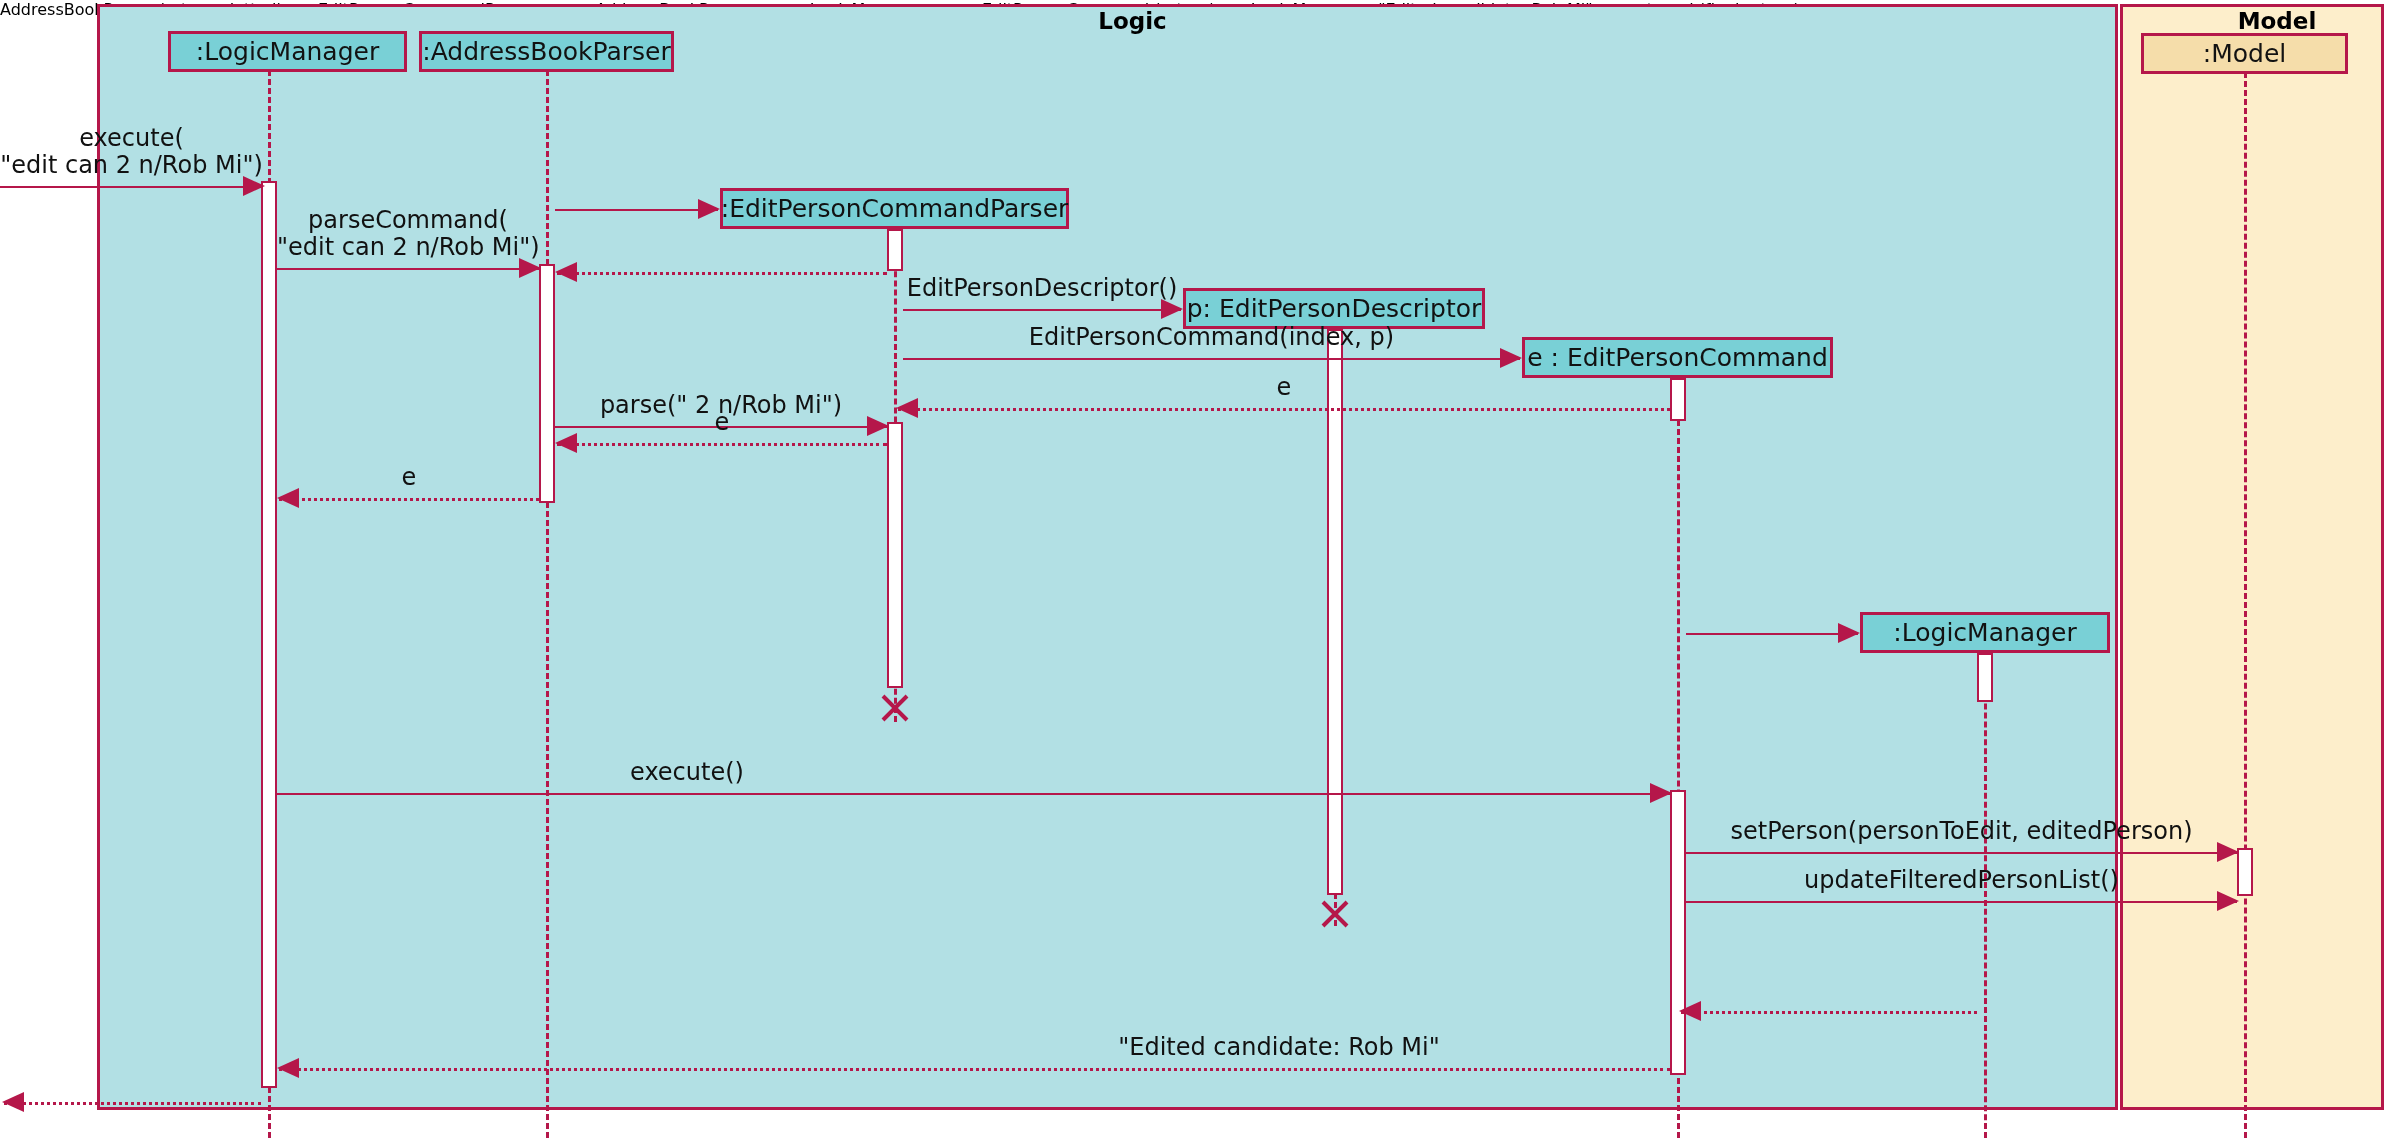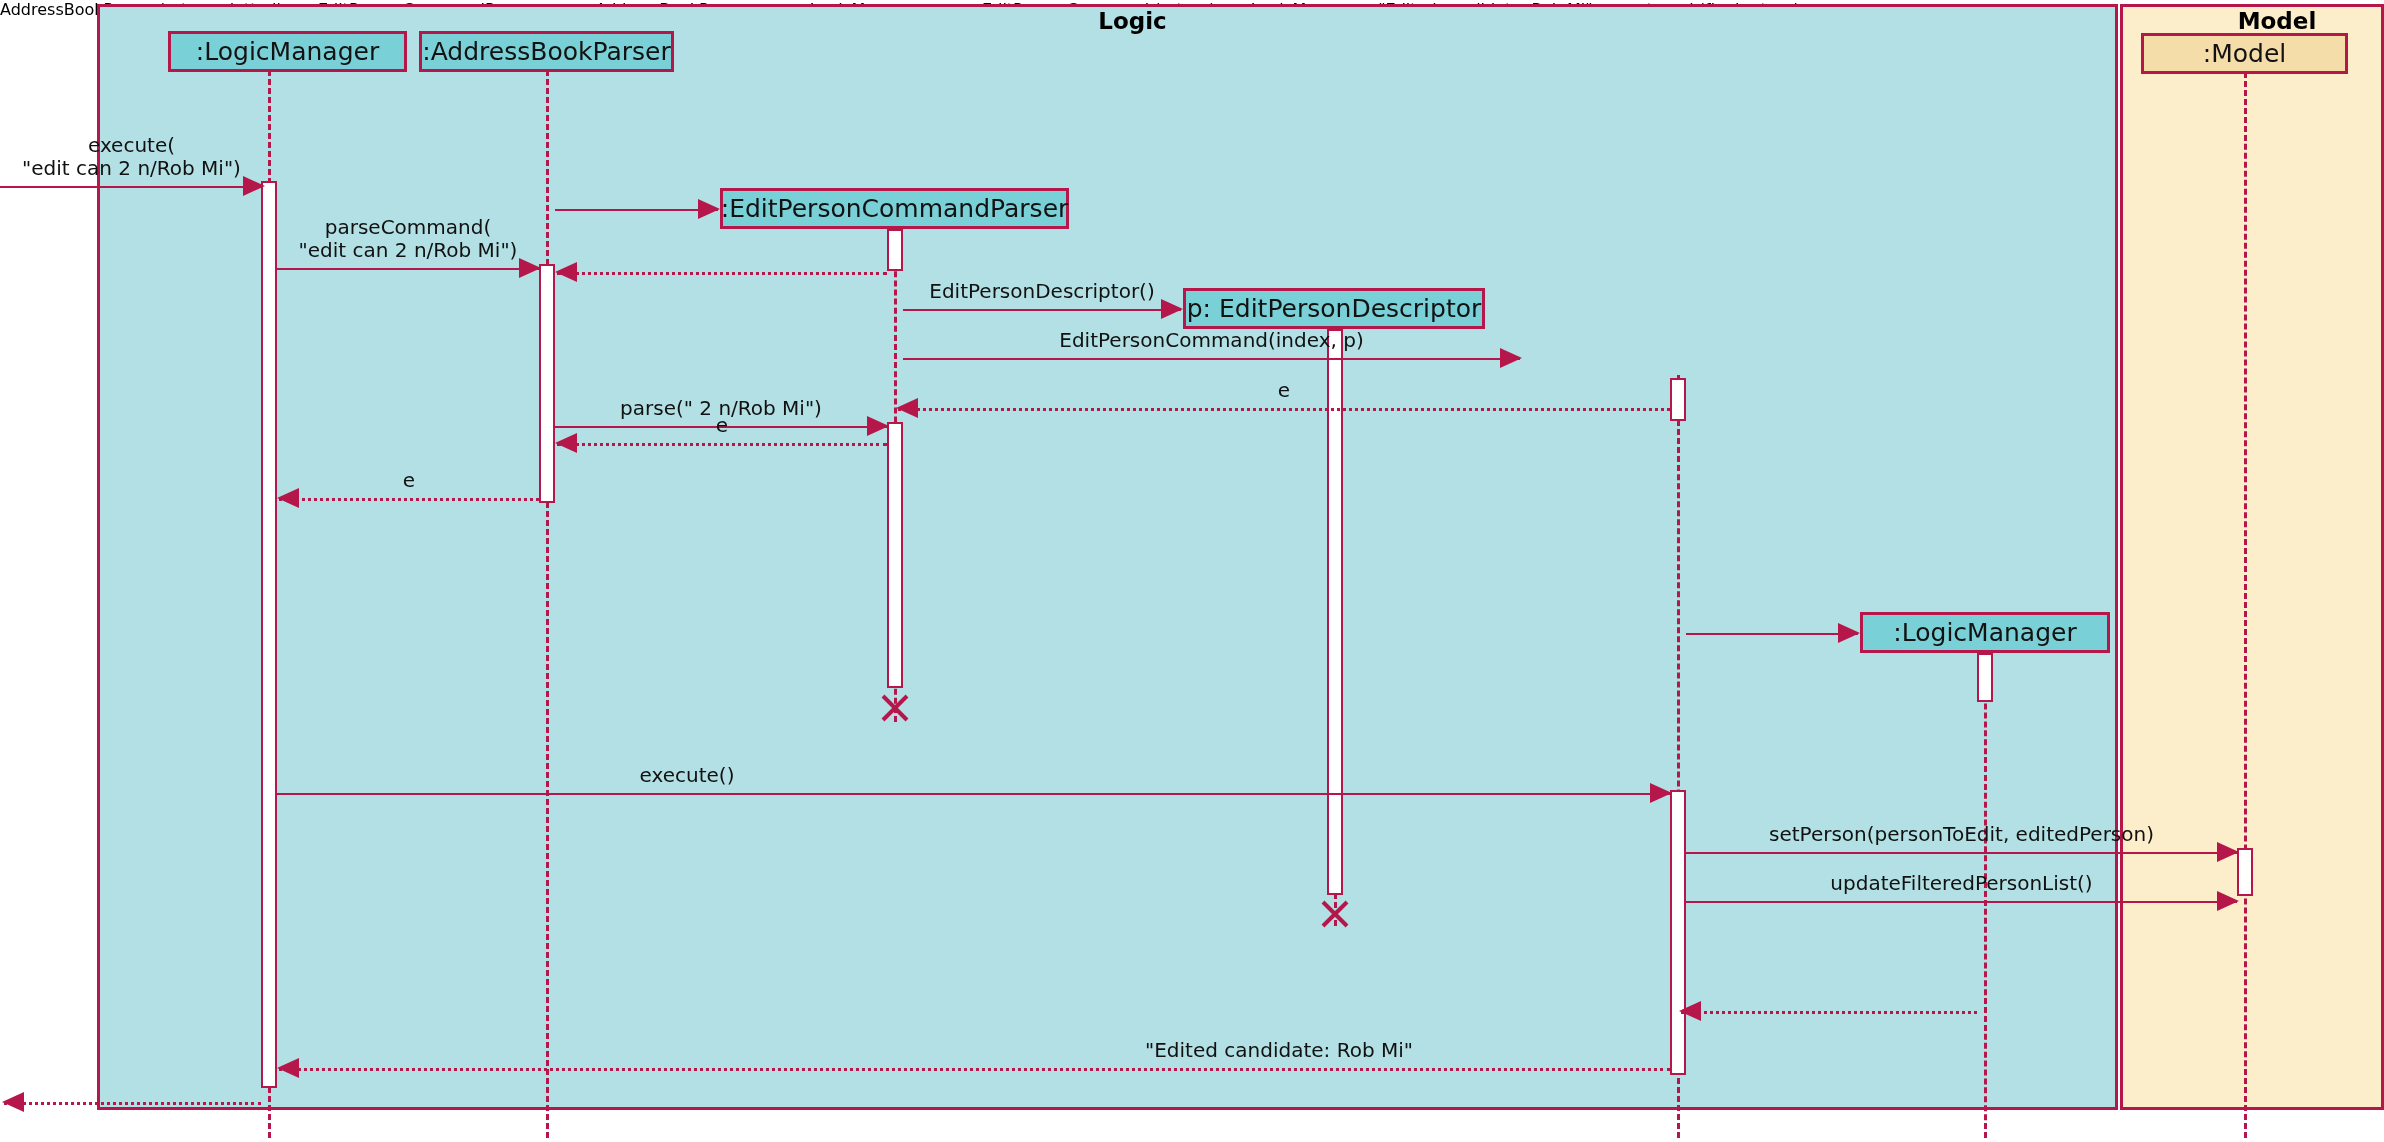--- a/index.html
+++ b/index.html
@@ -52,21 +52,21 @@
     right:-2px;
     border-top:10px solid transparent;border-bottom:10px solid transparent;
     border-left:22px solid #b5174a;
   }
   .msg .head.left{
     left:-2px;
     border-top:10px solid transparent;border-bottom:10px solid transparent;
     border-right:22px solid #b5174a;
   }
   .msg .label{
-    position:absolute;bottom:6px;font-size:20px;color:#111;
+    position:absolute;bottom:6px;font-size:24px;color:#111;
     white-space:pre;text-align:center;line-height:1.15;margin-top:44px;
   }
   .msg .label.center{left:0;width:100%;}
 
   
   .destroy{position:absolute;width:34px;height:34px;}
   .destroy::before,.destroy::after{
     content:"";position:absolute;left:50%;top:0;
     width:4px;height:34px;background:#b5174a;transform-origin:center;
   }
@@ -104,20 +104,23 @@
   </div>
 
   <div class="pbox teal" style="left:720px;top:188px;width:349px;height:41px;text-align:center;">
     <span>:EditPersonCommandParser</span>
   </div>
 
   <div class="pbox teal" style="left:1183px;top:288px;width:302px;height:41px;">
     <span>p: EditPersonDescriptor</span>
   </div>
 
+  <div class="pbox teal" style="left:1522px;top:337px;width:311px;height:41px;">
+    <span>e : EditPersonCommand</span>
+  </div>
 
   <div class="pbox teal" style="left:1860px;top:612px;width:250px;height:41px;">
     <span>:LogicManager</span>
   </div>
 
   <div class="pbox cream" style="left:2141px;top:33px;width:207px;height:41px;text-align:right;">
     <span>:Model</span>
   </div>
 
   

